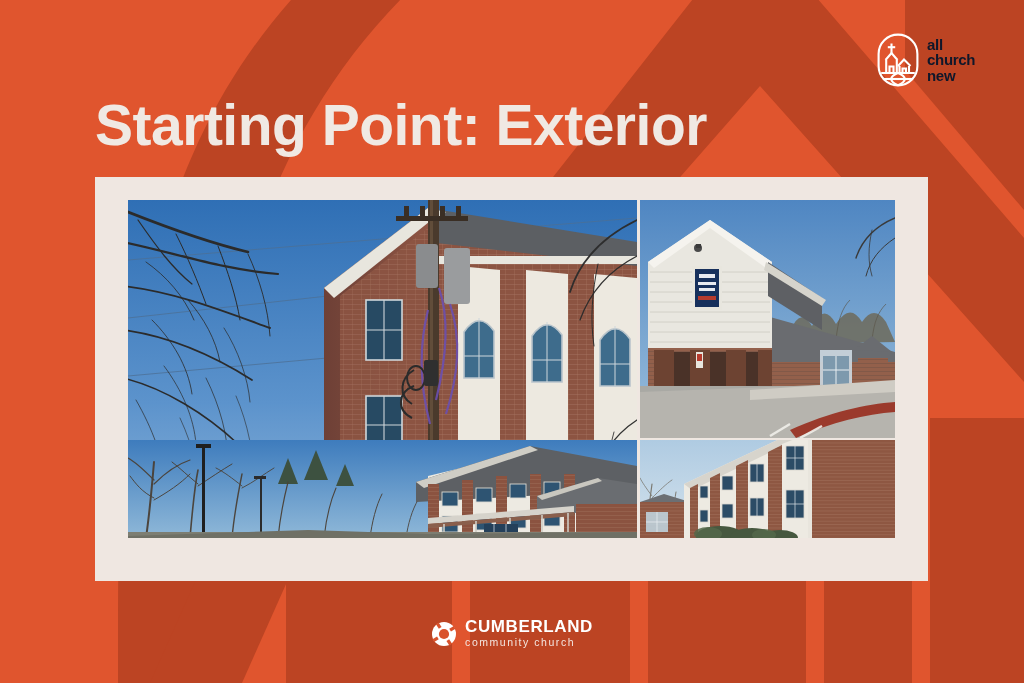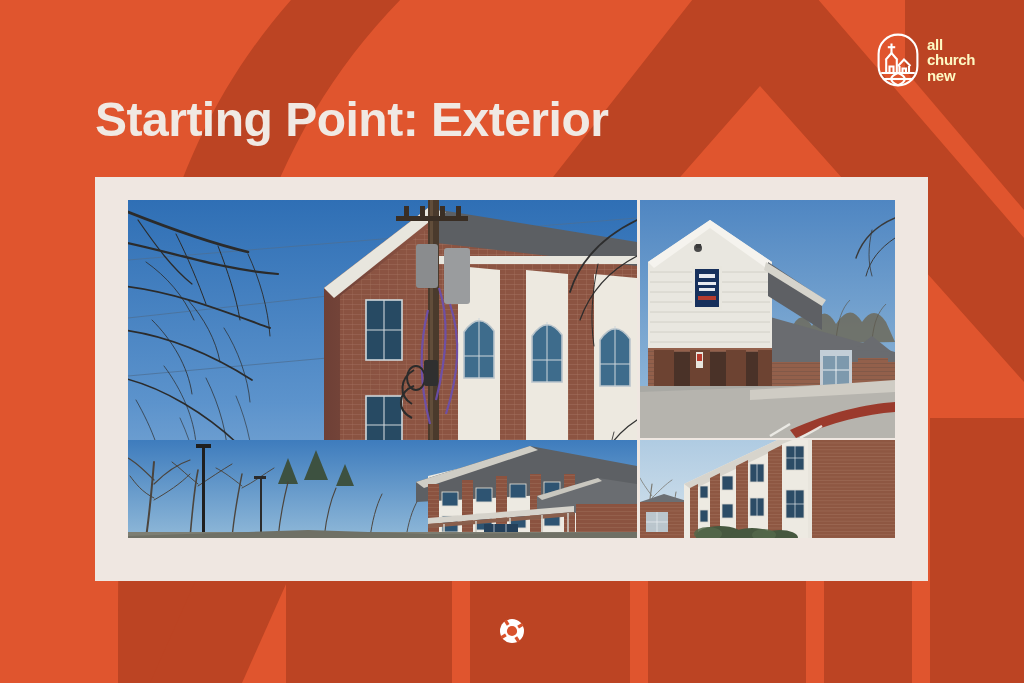--- a/index.html
+++ b/index.html
@@ -22,40 +22,40 @@
     inset: 0;
     overflow: hidden;
   }
   .bg-layer svg { display: block; width: 1024px; height: 683px; }
 
   
   .slide-title {
     position: absolute;
     left: 95px;
     top: 92px;
-    font-size: 48px;
+    font-size: 57px;
     font-weight: bold;
     letter-spacing: -0.5px;
     color: #F0E9E3;
     white-space: nowrap;
     margin: 0;
   }
 
   
   .atn-logo {
     position: absolute;
     left: 876px;
     top: 32px;
     display: flex;
     align-items: center;
     gap: 7px;
   }
   .atn-mark { width: 44px; height: 56px; flex: none; }
   .atn-words {
-    color: #fef9c3;
+    color: #0f172a;
     font-size: 15px;
     font-weight: bold;
     line-height: 1.02;
     letter-spacing: -0.3px;
   }
   .atn-words span { display: block; }
 
   
   .photo-frame {
     position: absolute;
@@ -594,15 +594,19 @@
     <svg class="cumb-mark" viewBox="0 0 26 26" aria-hidden="true">
       <circle cx="13" cy="13" r="12" fill="#FFFFFF"></circle>
       <circle cx="13" cy="13" r="5.1" fill="#D9522C"></circle>
       <g fill="#D9522C">
         <rect x="11.4" y="0.4" width="3.2" height="5.4" transform="rotate(-32 13 13)"></rect>
         <rect x="11.4" y="20.2" width="3.2" height="5.4" transform="rotate(-32 13 13)"></rect>
         <rect x="0.4" y="11.4" width="5.4" height="3.2" transform="rotate(-32 13 13)"></rect>
         <rect x="20.2" y="11.4" width="5.4" height="3.2" transform="rotate(-32 13 13)"></rect>
       </g>
     </svg>
+    <div class="cumb-words">
+      <span class="cumb-name">CUMBERLAND</span>
+      <span class="cumb-sub">community church</span>
+    </div>
   </div>
 
 </div>
 
 </body></html>

